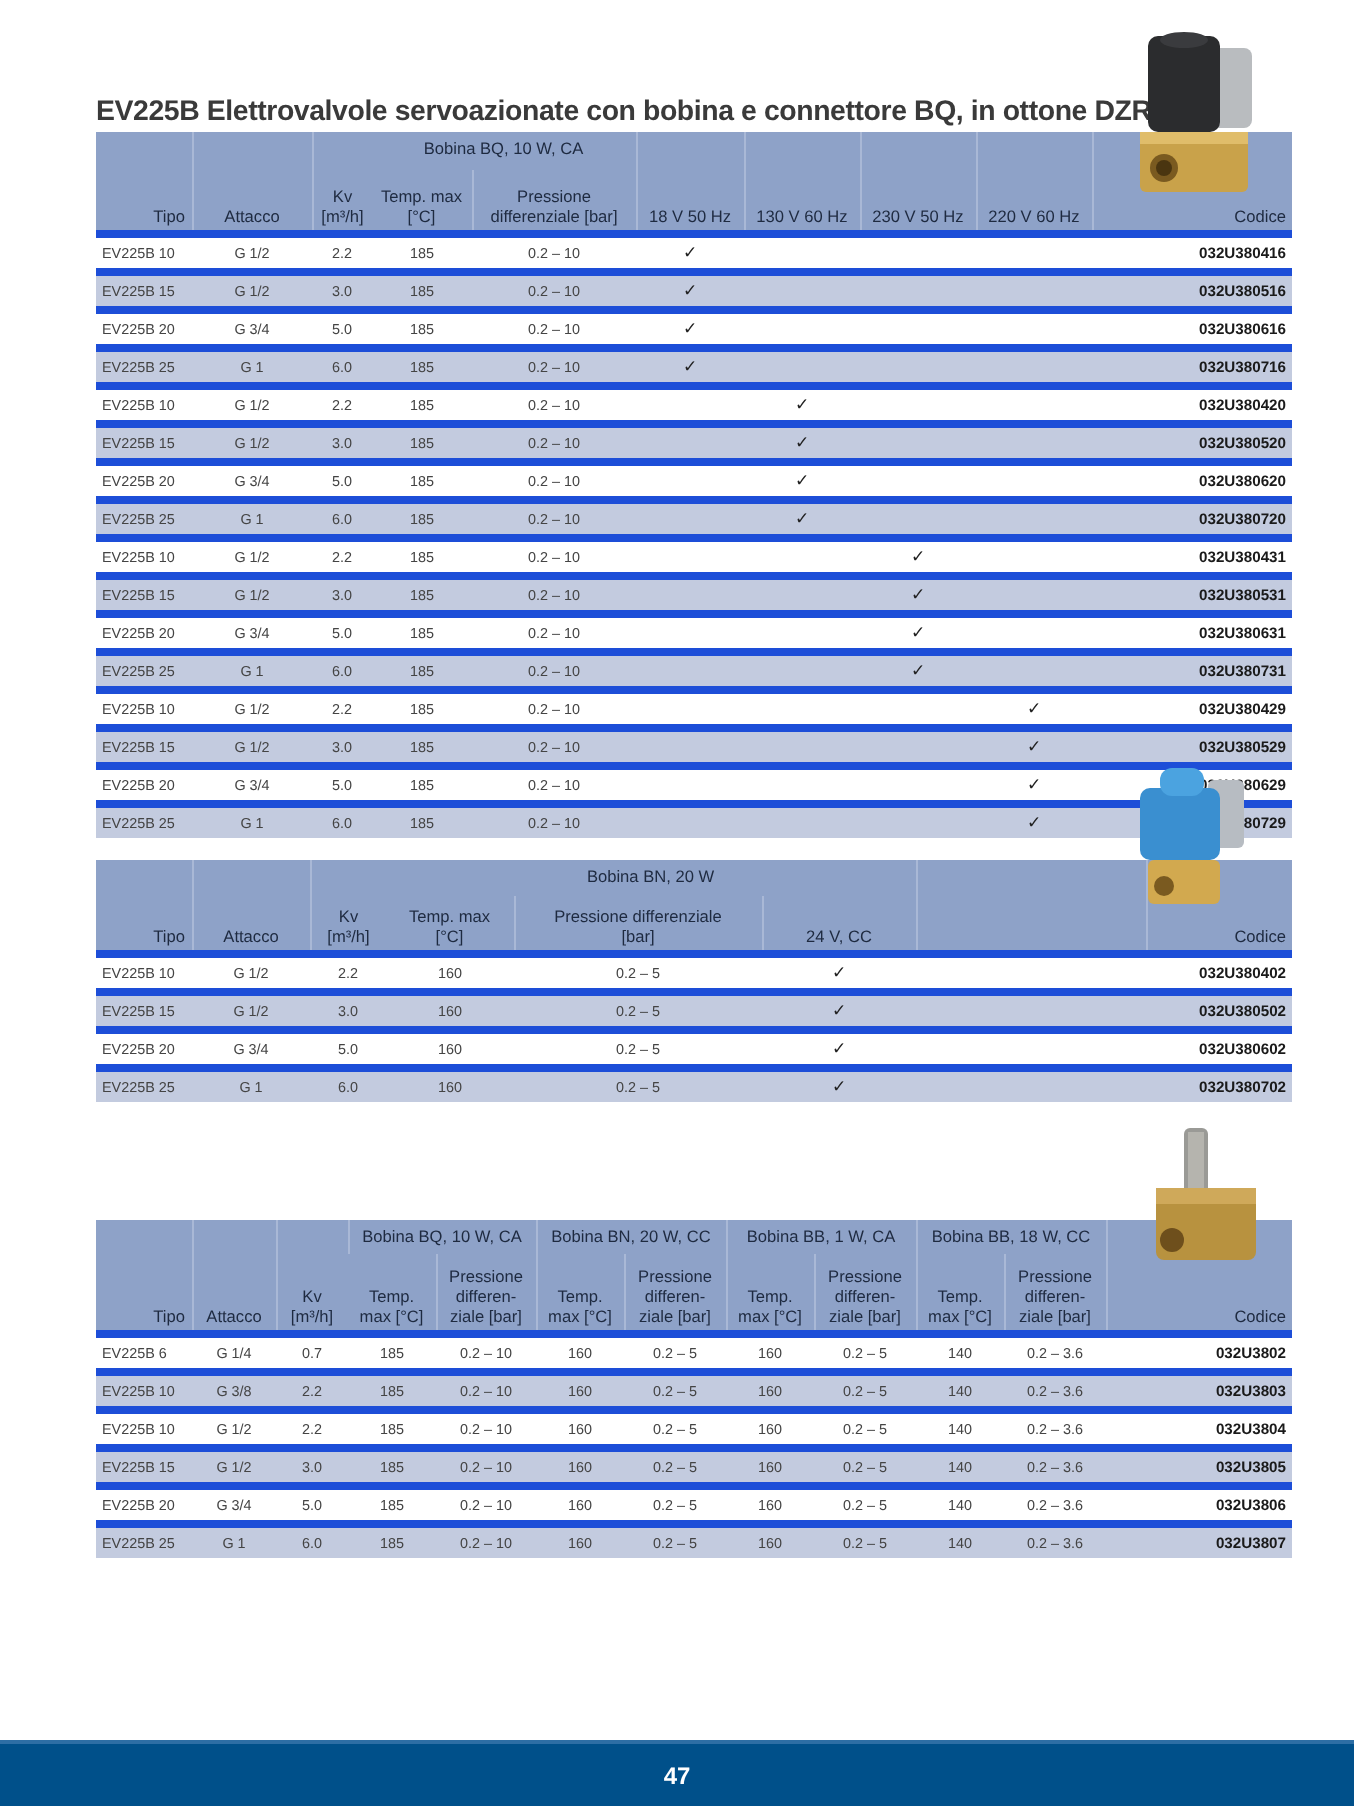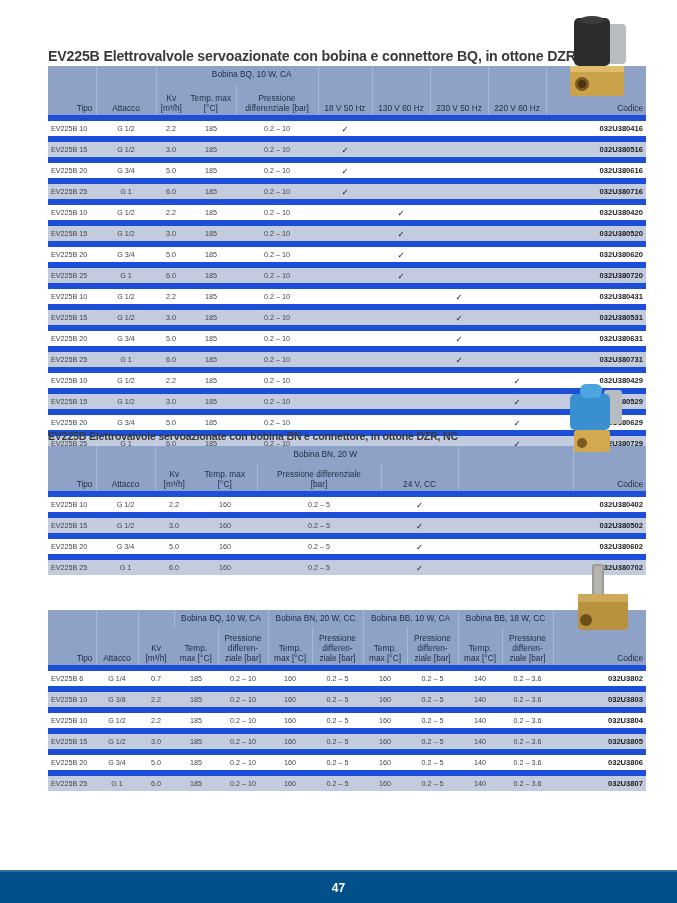--- a/index.html
+++ b/index.html
@@ -28,21 +28,21 @@
   thead th.right { text-align:right;margin-left:40px; }
   thead tr.grp th { vertical-align:top; padding-top:3px; }
   thead th.noborder { border-left:none; }
   tbody td {
     font-size:7.2px; color:#444; height:15px; padding:0 3px;
     text-align:center; white-space:nowrap;
   }
   tbody td.left { text-align:left; }
   tbody td.code { text-align:right; font-weight:bold; color:#1a1a1a; font-size:7.6px; }
   tbody tr:nth-child(even) td { background:#c3cbdf; }
-  tbody tr { border-top:6px solid #1d4ed8; }
+  tbody tr { border-top:4px solid #1d4ed8; }
   .chk { font-size:8.5px; color:#222; }
   .prod-img { position:absolute; }
   .footer {
     position:absolute; left:0; top:870px; width:677px; height:33px;
     background:#00508a; border-top:2px solid #2d6ea5;
     color:#fff; text-align:center; font-weight:bold; font-size:12px;
     line-height:33px;
   }
 </style>
 </head>
@@ -280,21 +280,20 @@
   <rect x="38" y="10" width="22" height="40" rx="4" fill="#b9bcbf"></rect>
   <rect x="8" y="4" width="36" height="48" rx="5" fill="#2b2c2e"></rect>
   <ellipse cx="26" cy="6" rx="12" ry="4" fill="#3a3b3e"></ellipse>
   <rect x="4" y="52" width="54" height="30" rx="3" fill="#c9a24a"></rect>
   <rect x="4" y="52" width="54" height="6" fill="#e0bd6a"></rect>
   <circle cx="16" cy="70" r="7" fill="#7a5a20"></circle>
   <circle cx="16" cy="70" r="4" fill="#4a3510"></circle>
 </svg>
 
 <div class="section s2" style="top:430px;">
-  <div class="sec-title" style="height:16px;">EV225B Elettrovalvole servoazionate con bobina BN e connettore, in ottone DZR, NC</div>
   <table>
     <colgroup>
       <col style="width:48px">
         <col style="width:59px">
         <col style="width:38px">
         <col style="width:64px">
       <col style="width:124px">
         <col style="width:77px">
         <col style="width:115px">
         <col style="width:73px">
@@ -382,21 +381,21 @@
         <col style="width:51px">
       <col style="width:93px">
     </colgroup>
     <thead>
       <tr class="grp">
         <th class="left" rowspan="2" style="vertical-align:bottom">Tipo</th>
         <th rowspan="2" style="vertical-align:bottom">Attacco</th>
         <th rowspan="2" style="vertical-align:bottom"><span>Kv</span><br><span>[m³/h]</span></th>
         <th colspan="2">Bobina BQ, 10 W, CA</th>
         <th colspan="2">Bobina BN, 20 W, CC</th>
-        <th colspan="2">Bobina BB, 10 W, CA</th>
+        <th colspan="2">Bobina BB, 1 W, CA</th>
         <th colspan="2">Bobina BB, 18 W, CC</th>
         <th class="right" rowspan="2" style="vertical-align:bottom;height:50px">Codice</th>
       </tr>
       <tr id="s3-subhead">
           <th><span>Temp.</span><br><span>max [°C]</span></th>
           <th><span>Pressione</span><br><span>differen-</span><br><span>ziale [bar]</span></th>
           <th><span>Temp.</span><br><span>max [°C]</span></th>
           <th><span>Pressione</span><br><span>differen-</span><br><span>ziale [bar]</span></th>
           <th><span>Temp.</span><br><span>max [°C]</span></th>
           <th><span>Pressione</span><br><span>differen-</span><br><span>ziale [bar]</span></th>

